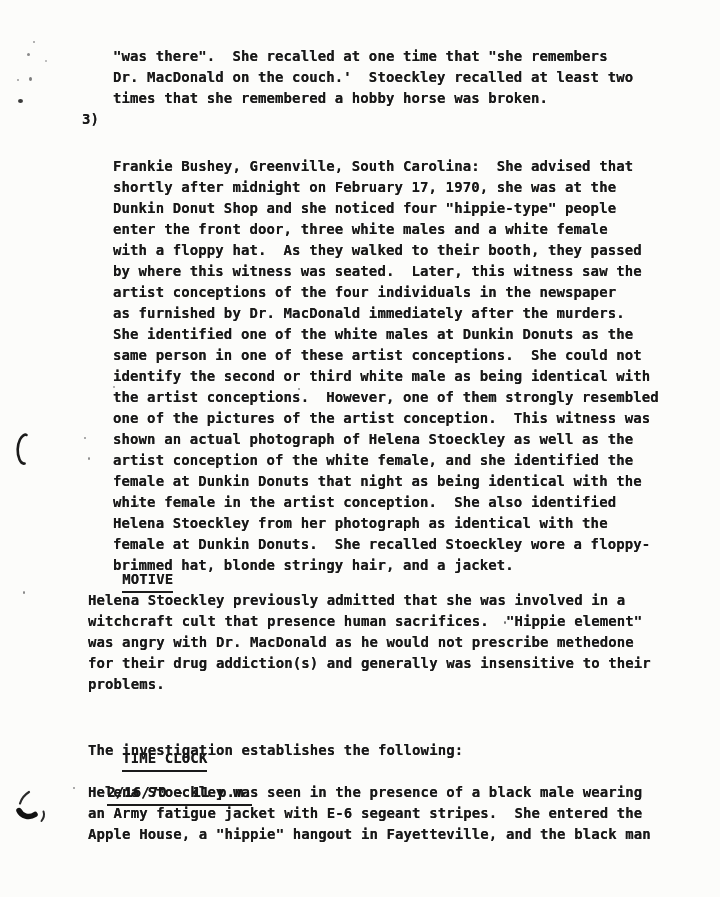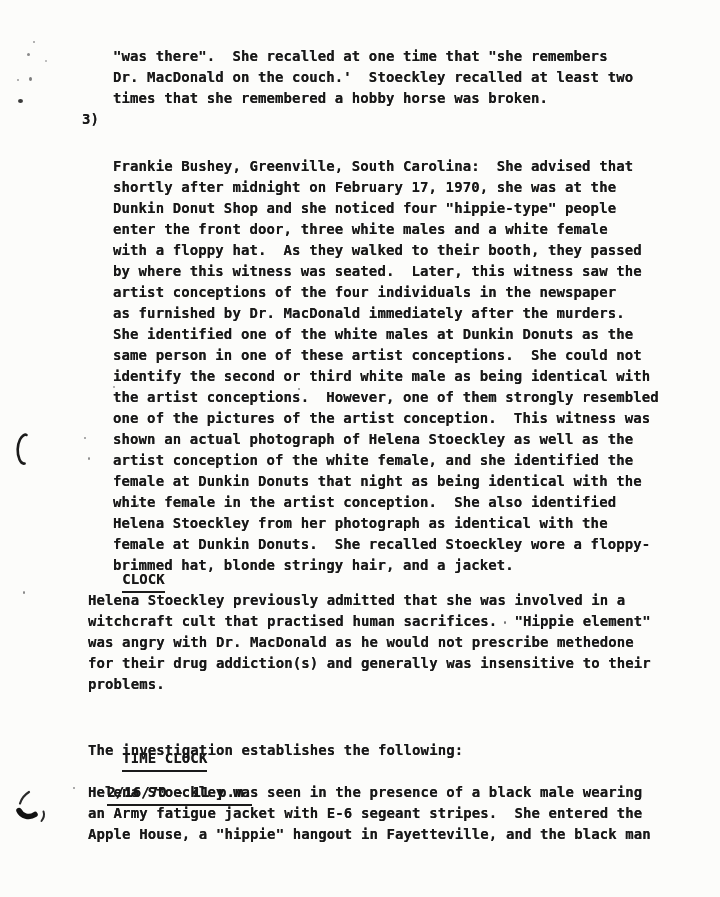--- a/index.html
+++ b/index.html
@@ -58,24 +58,24 @@
 one of the pictures of the artist conception.  This witness was
 shown an actual photograph of Helena Stoeckley as well as the
 artist conception of the white female, and she identified the
 female at Dunkin Donuts that night as being identical with the
 white female in the artist conception.  She also identified
 Helena Stoeckley from her photograph as identical with the
 female at Dunkin Donuts.  She recalled Stoeckley wore a floppy-
 brimmed hat, blonde stringy hair, and a jacket.</div>
 
   <div class="heading" style="left:88px; top:548px;">
-    <span class="u">CLOCK</span>
+    <span class="u">MOTIVE</span>
   </div>
   <div class="para" style="left:88px; top:590px;">Helena Stoeckley previously admitted that she was involved in a
-witchcraft cult that practised human sacrifices.  "Hippie element"
+witchcraft cult that presence human sacrifices.  "Hippie element"
 was angry with Dr. MacDonald as he would not prescribe methedone
 for their drug addiction(s) and generally was insensitive to their
 problems.</div>
 
   <div class="heading" style="left:88px; top:727px;">
     <span class="u">TIME CLOCK</span>
   </div>
   <div class="para" style="left:88px; top:740px;text-align:center;">The investigation establishes the following:</div>
   <div class="heading" style="left:73px; top:761px;">
     <span class="u">2/16/70 - 11 p.m.</span>

